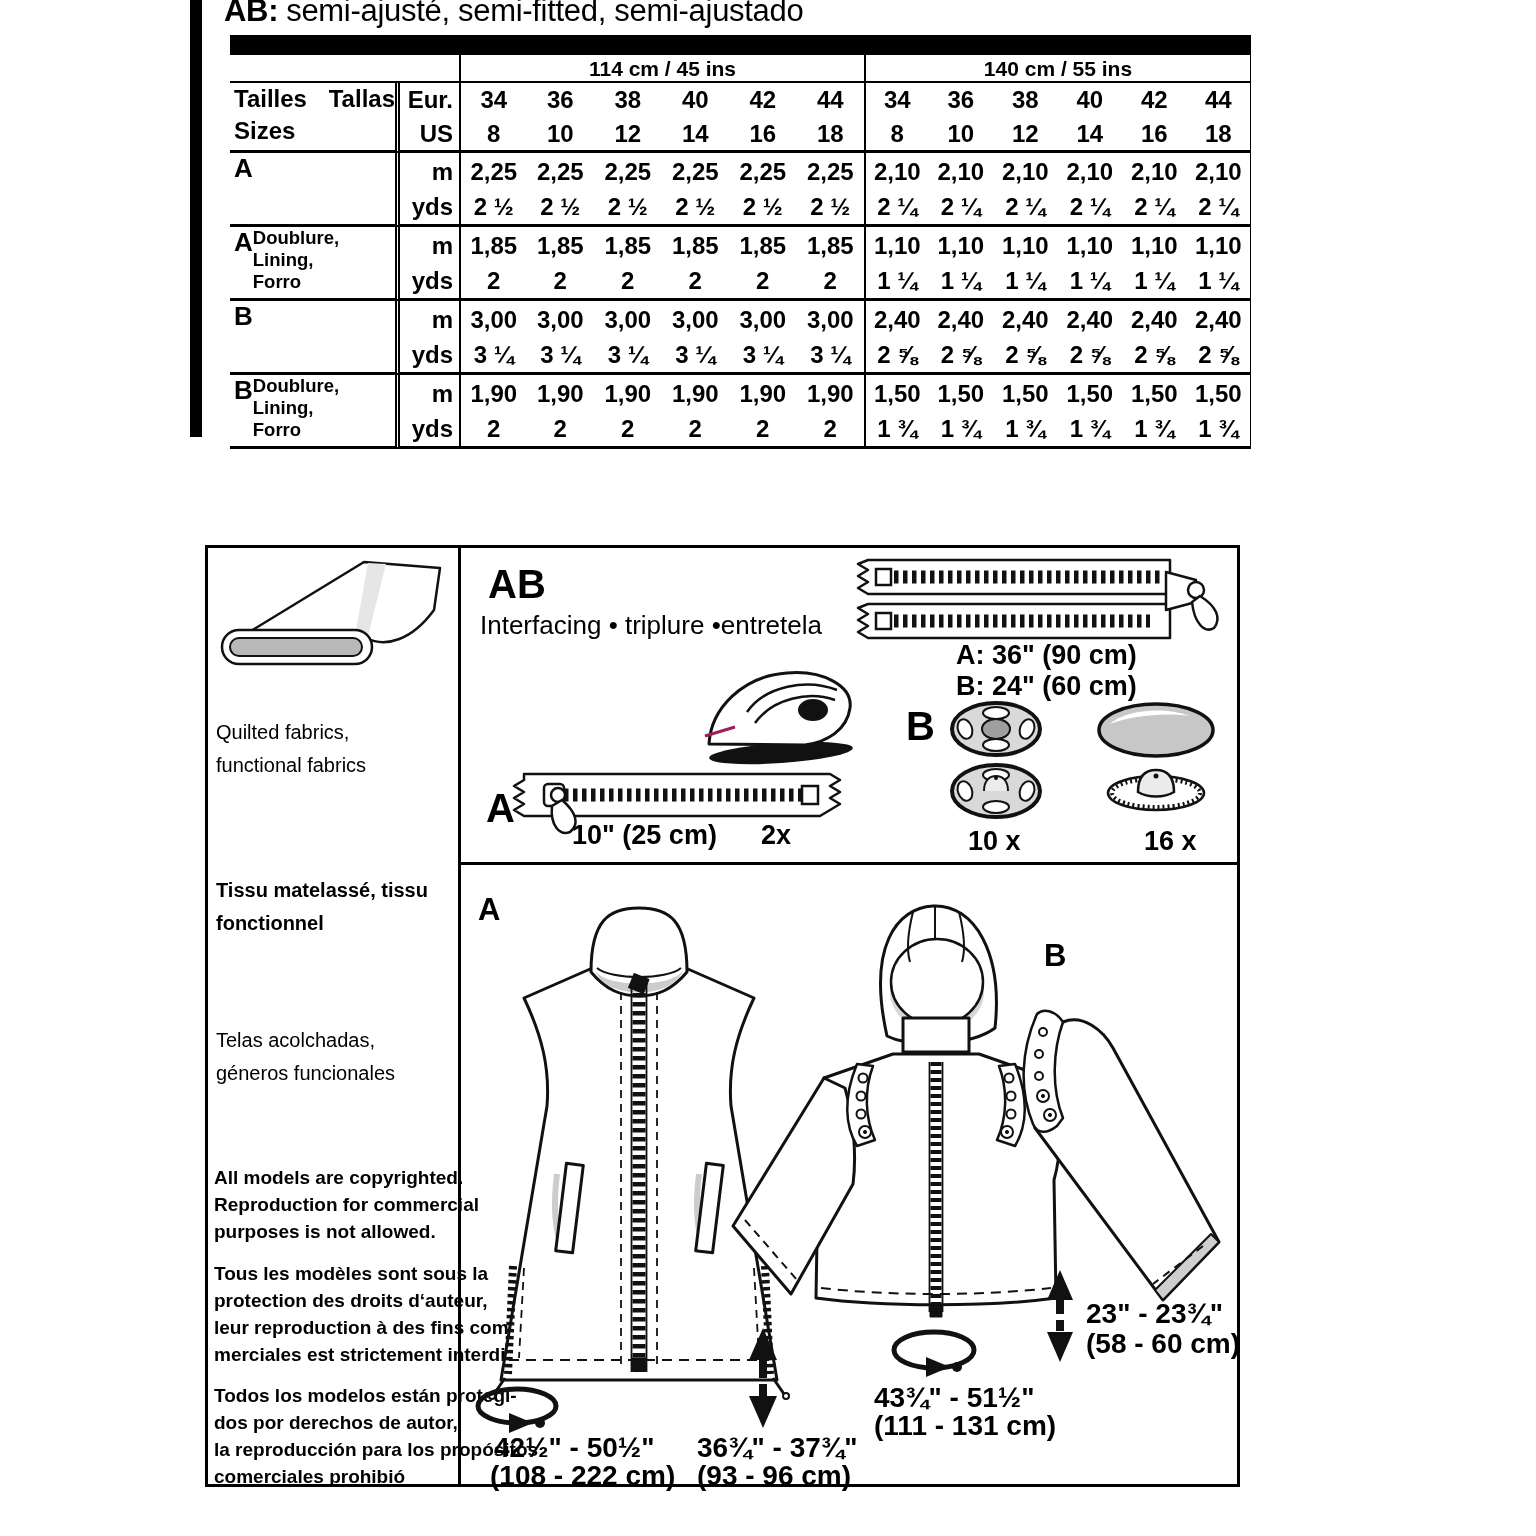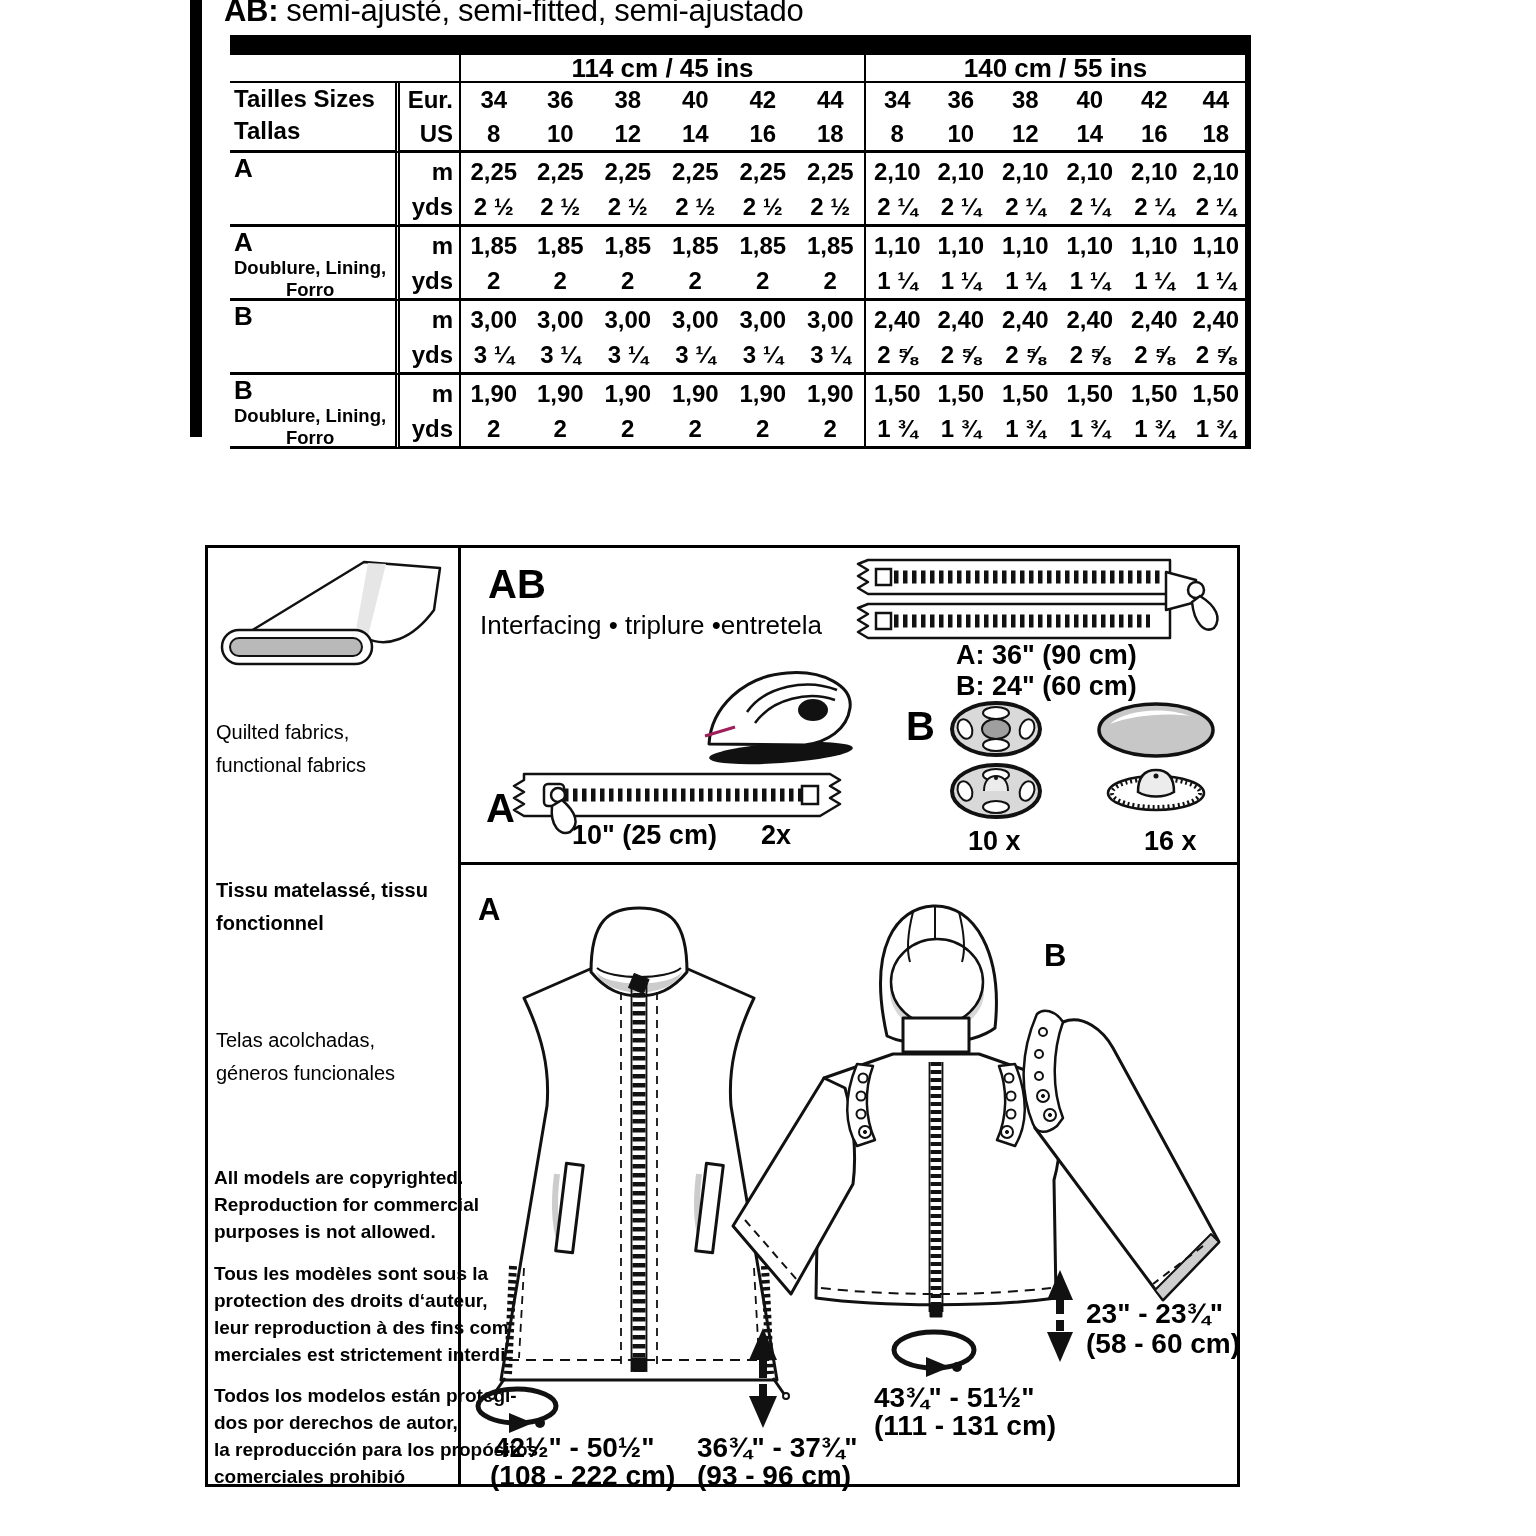--- a/index.html
+++ b/index.html
@@ -14,27 +14,27 @@
   #title .code{font-weight:bold;margin-right:8px;}
 
   
   #ft{left:230px;top:35px;width:1021px;}
   #ftbar{height:20px;background:#000;}
   #ftg{display:grid;
        grid-template-columns:165px 64px repeat(6,67.5px) repeat(6,64.5px);
        grid-template-rows:28px 34px 36px repeat(8,37px);}
   .c{display:flex;align-items:center;justify-content:center;
      font-weight:bold;font-size:24px;box-sizing:border-box;line-height:1;}
-  .lab{justify-content:flex-start;align-items:flex-start;flex-direction:column;padding-left:4px;text-align:center;}
+  .lab{justify-content:flex-start;align-items:flex-start;flex-direction:row;padding-left:4px;}
   .unit{justify-content:flex-end;padding-right:6px;}
   .cs2{grid-column:span 2;} .cs6{grid-column:span 6;} .sp2{grid-row:span 2;}
   .bb2{border-bottom:2px solid #000;} .bb3{border-bottom:3px solid #000;}
-  .bl2{border-left:2px solid #000;} .br2{border-right:6px solid #000000;}
+  .bl2{border-left:2px solid #000;} .br2{border-right:1px solid #000000;}
   .bld{border-left:5px double #000;}
-  .ghead{font-size:26px;}
+  .ghead{font-size:21px;}
   .sizecell div{font-size:24px;line-height:32px;}
   .glabel .gletter{font-size:26px;line-height:30px;}
   .glabel .gsub{font-size:18.5px;line-height:22px;font-weight:bold;}
 
   
   #panel{left:205px;top:545px;width:1029px;height:936px;border:3px solid #000;}
   #vdiv{left:250px;top:0;width:3px;height:100%;background:#000;}
   #hdiv{left:253px;top:314px;right:0;height:3px;background:#000;}
 
   .sbtxt{left:8px;font-size:20px;line-height:33px;}

